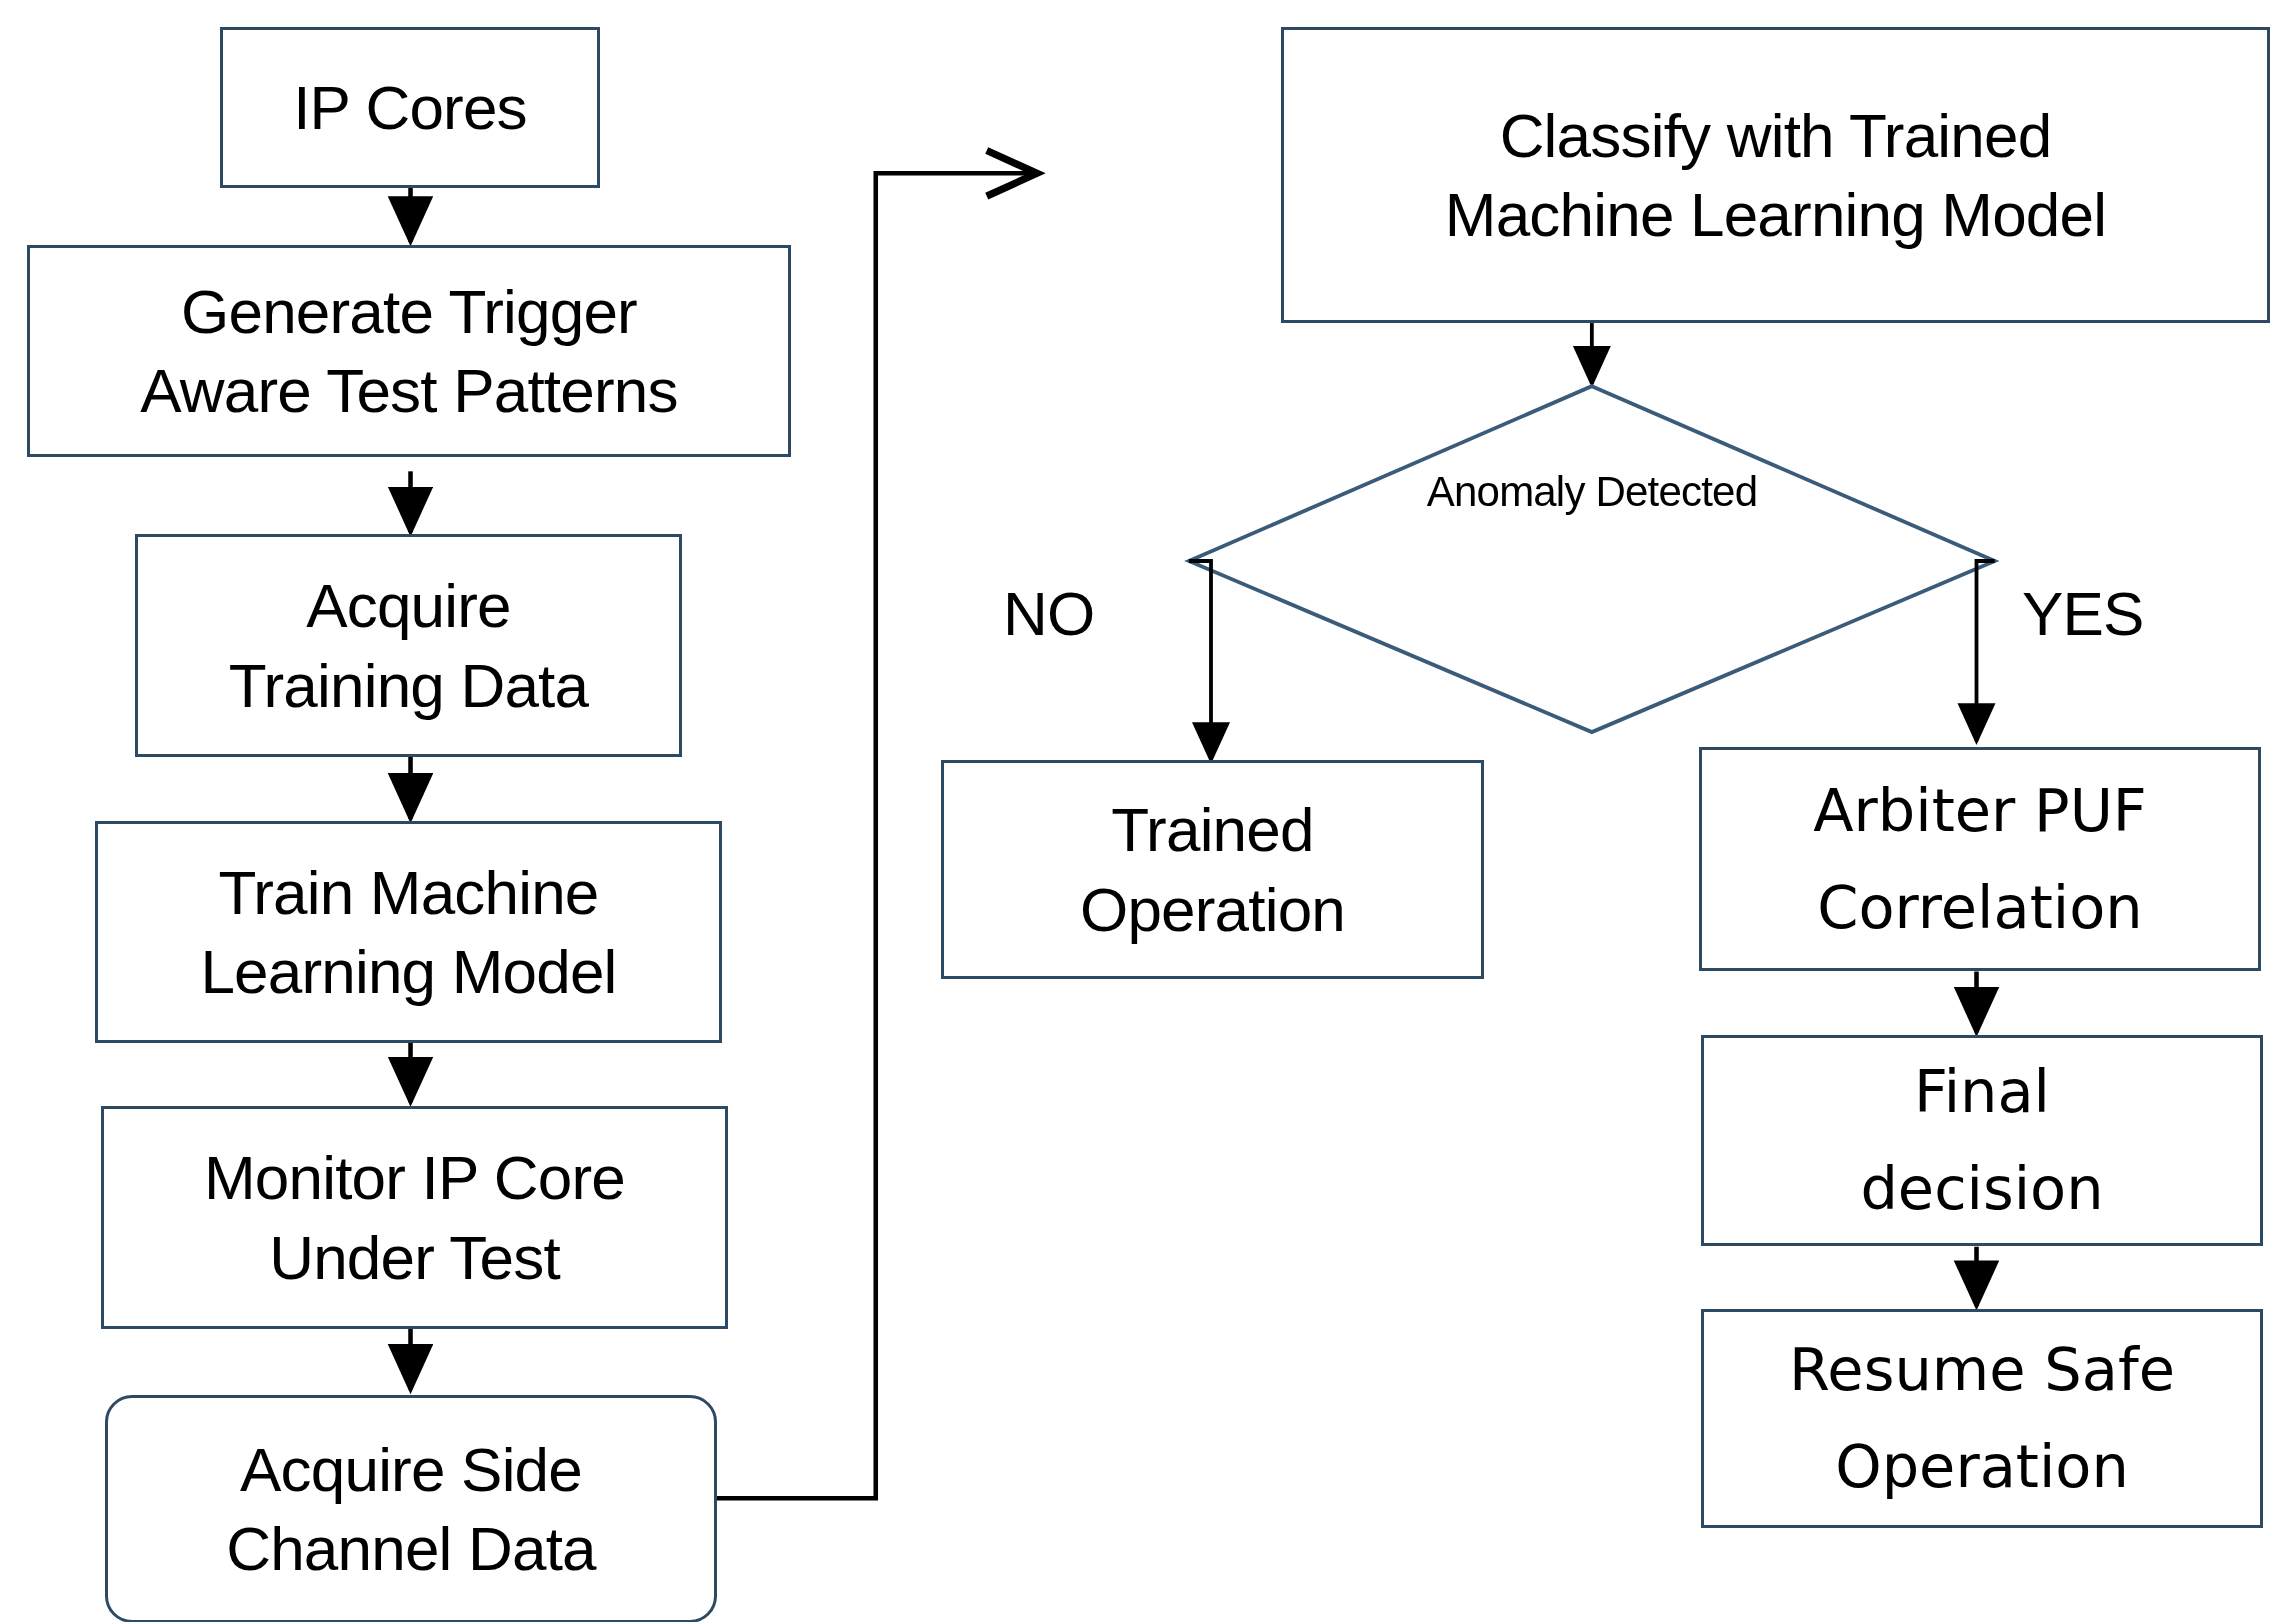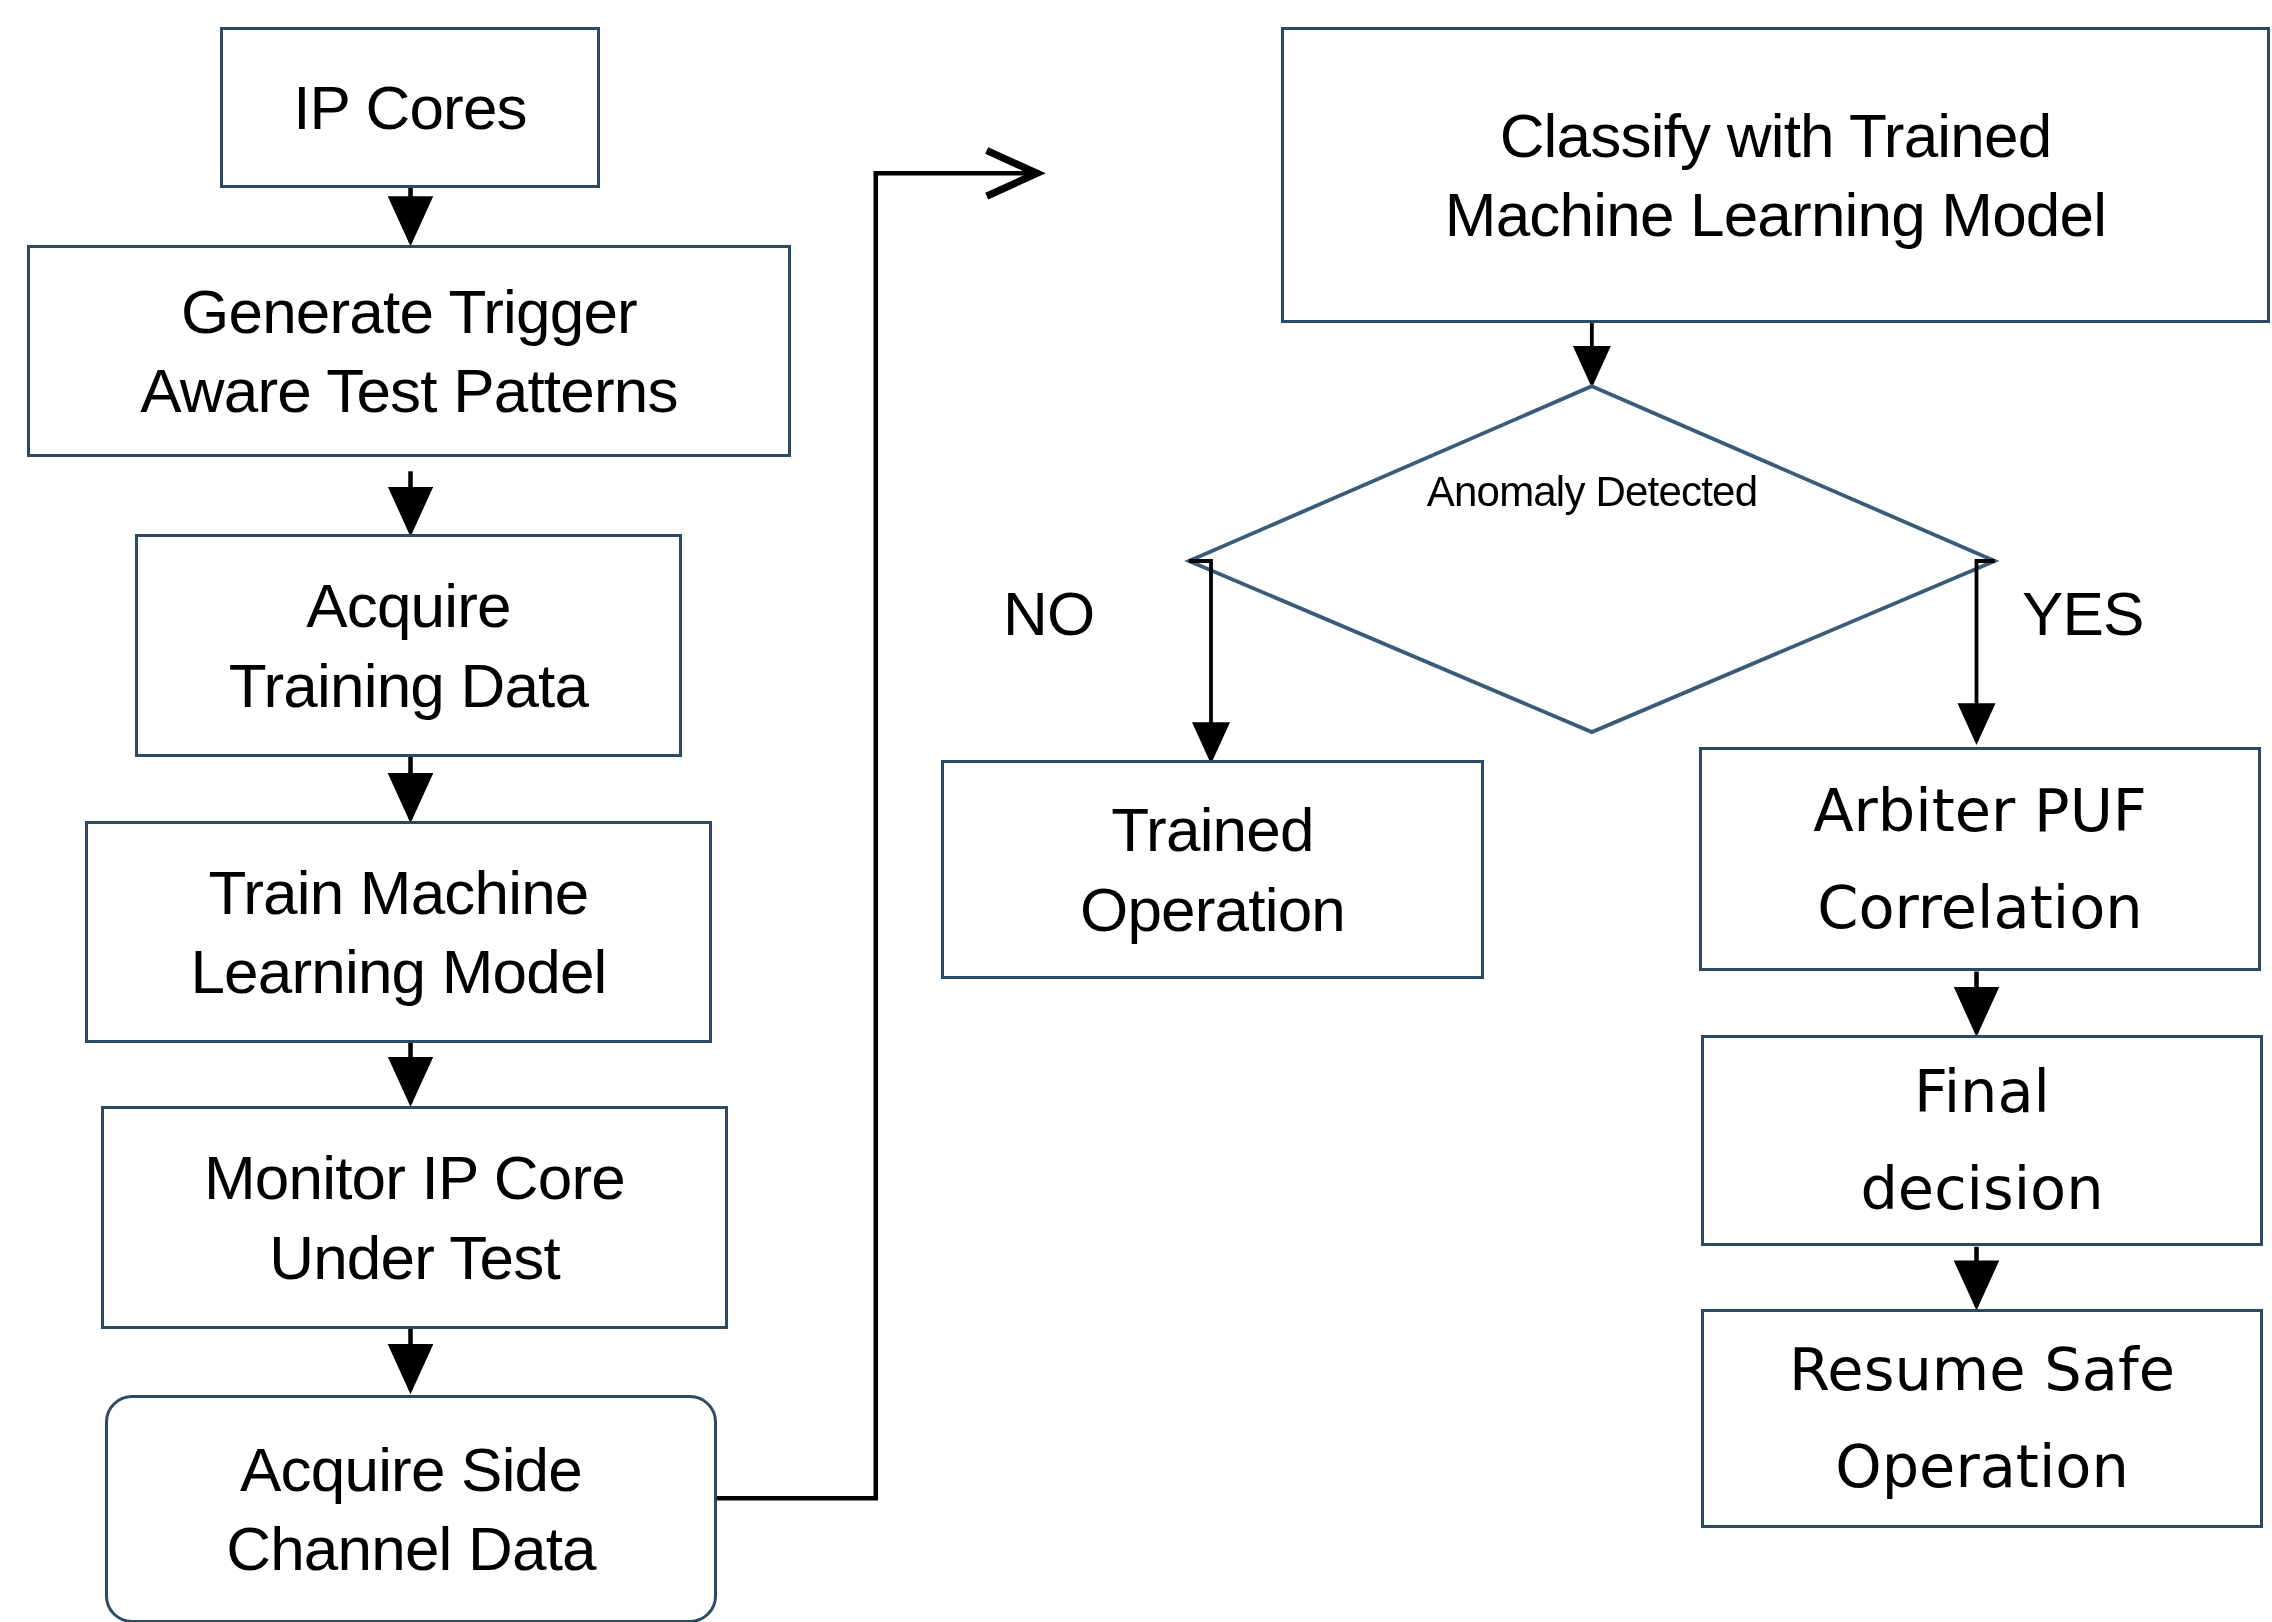--- a/index.html
+++ b/index.html
@@ -121,21 +121,21 @@
   <div class="node fnt-cond" style="left:27px; top:245px; width:764px; height:212px;">
     <span class="line">Generate Trigger</span>
     <span class="line">Aware Test Patterns</span>
   </div>
 
   <div class="node fnt-cond" style="left:135px; top:534px; width:547px; height:223px;">
     <span class="line">Acquire</span>
     <span class="line">Training Data</span>
   </div>
 
-  <div class="node fnt-cond" style="left:85px; top:821px; width:627px; height:222px;">
+  <div class="node fnt-cond" style="left:95px; top:821px; width:627px; height:222px;">
     <span class="line">Train Machine</span>
     <span class="line">Learning Model</span>
   </div>
 
   <div class="node fnt-cond" style="left:101px; top:1106px; width:627px; height:223px;">
     <span class="line">Monitor IP Core</span>
     <span class="line">Under Test</span>
   </div>
 
   <div class="node fnt-cond" style="left:105px; top:1395px; width:612px; height:228px;border-radius:27px;">

